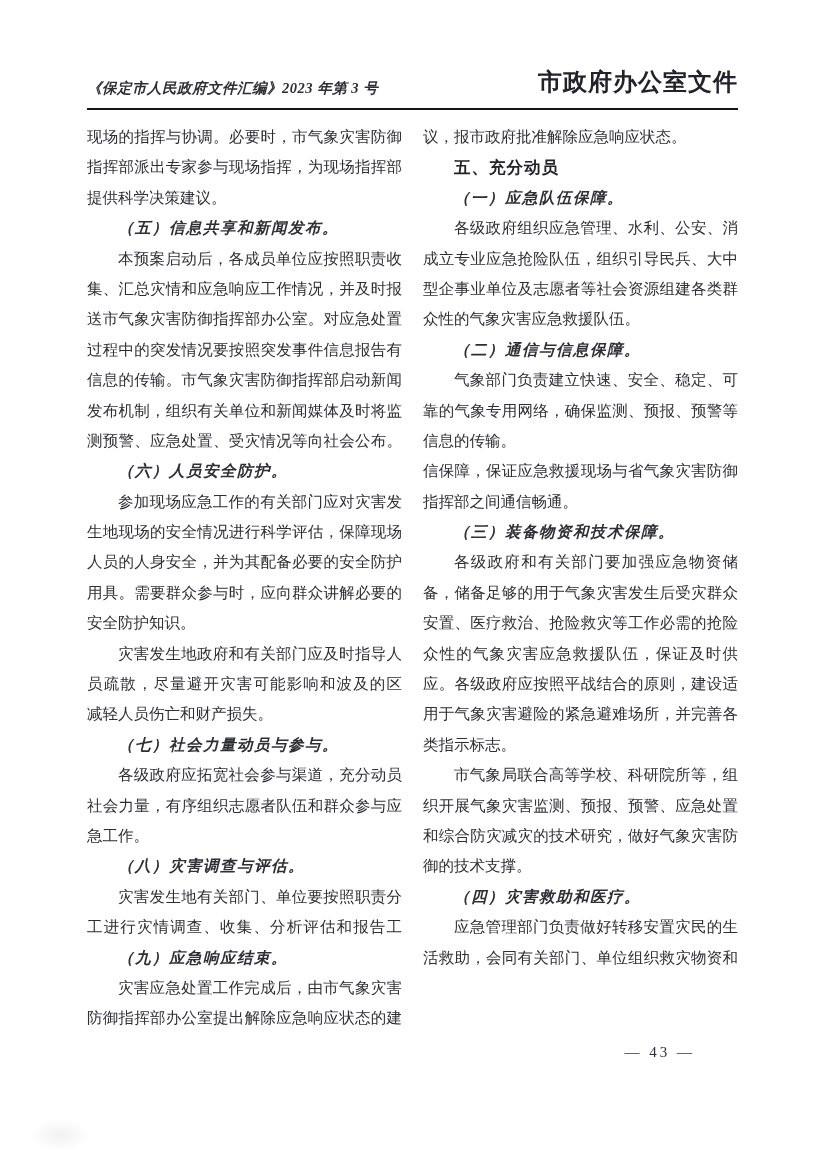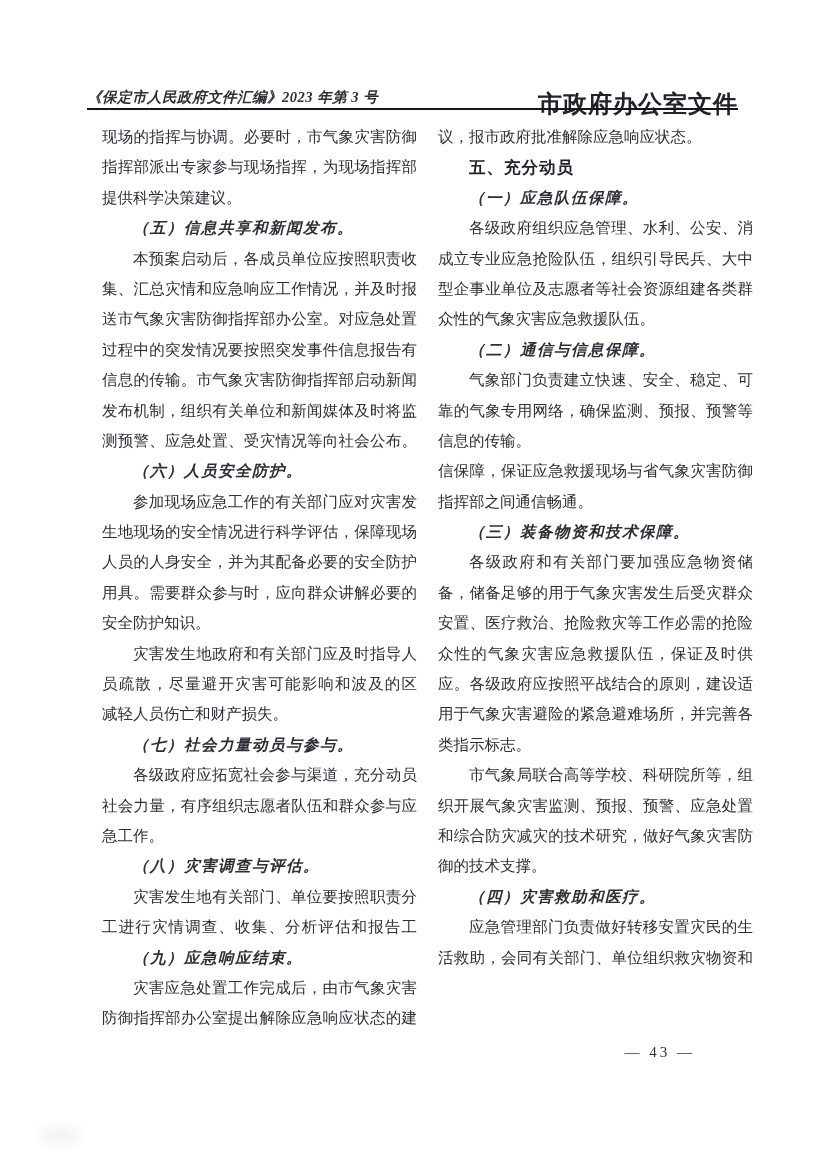--- a/index.html
+++ b/index.html
@@ -8,25 +8,26 @@
     width: 817px;
     height: 1156px;
     margin: 0 auto;
     background: var(--bg, #ffffff);
     font-family: "Liberation Serif", serif;
     overflow: hidden;
   }
   
   .page-header {
     position: absolute;
-    top: 88px;
+    top: 66px;
     left: 87px;
     width: 651px;
     display: flex;
     justify-content: space-between;
+    align-items: flex-end;
   }
   .header-left {
     font-size: 14.5px;
     font-weight: 700;
     font-style: italic;
     color: var(--txt, #2e2e36);
     letter-spacing: 0.5px;
   }
   .header-right {
     font-family: "Liberation Sans", sans-serif;
@@ -40,21 +41,21 @@
     top: 108px;
     left: 87px;
     width: 651px;
     height: 0;
     border-top: 2.5px solid var(--rule, #15151a);
   }
   
   .columns {
     position: absolute;
     top: 122px;
-    left: 102px;
+    left: 87px;
     width: 651px;
     display: flex;
     gap: 21px;
   }
   .col {
     width: 315px;
   }
   .line {
     height: 30.4px;
     line-height: 30.4px;

